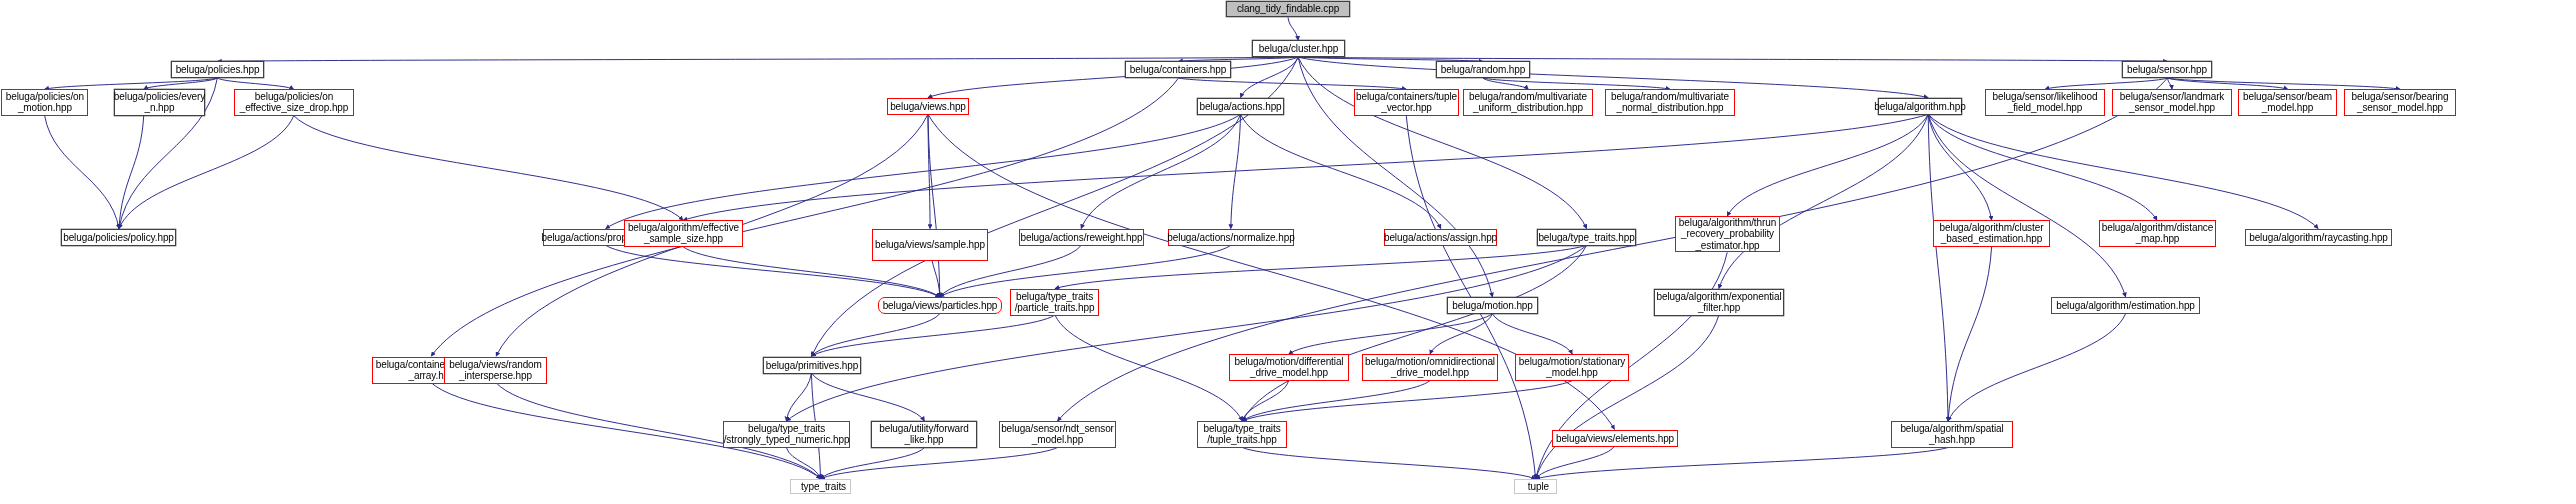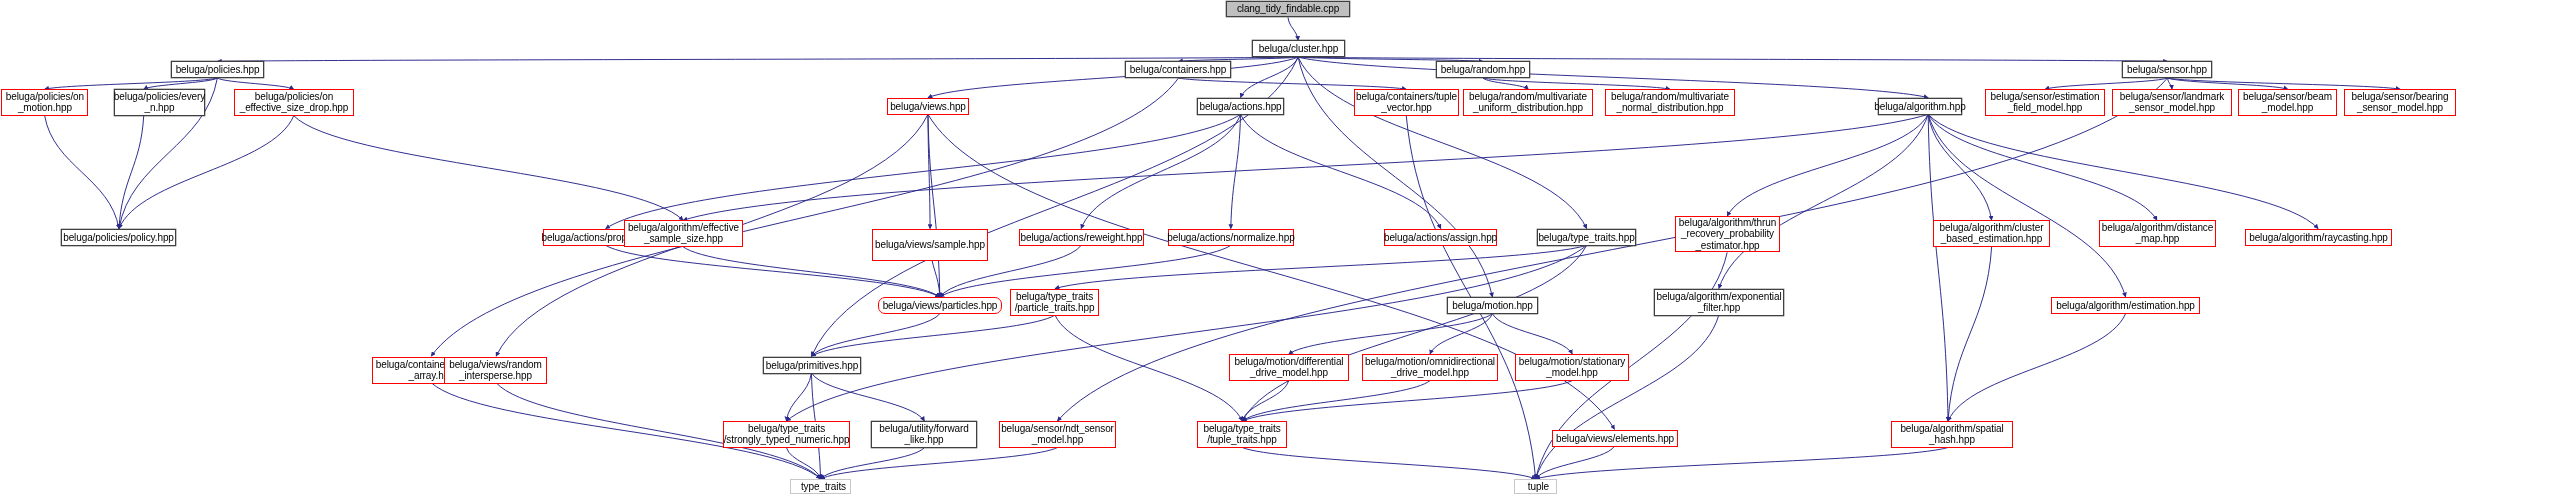--- a/index.html
+++ b/index.html
@@ -160,21 +160,21 @@
 _effective_size_drop.hpp</div>
       <div class="node red" style="left: 887px; top: 98px; width: 82px; height: 16.7px;">beluga/views.hpp</div>
       <div class="node black" style="left: 1197px; top: 98px; width: 87px; height: 16.7px;">beluga/actions.hpp</div>
       <div class="node red" style="left: 1354px; top: 89px; width: 105px; height: 26.5px;">beluga/containers/tuple
 _vector.hpp</div>
       <div class="node red" style="left: 1463px; top: 89px; width: 130px; height: 26.5px;">beluga/random/multivariate
 _uniform_distribution.hpp</div>
       <div class="node red" style="left: 1605px; top: 89px; width: 130px; height: 26.5px;">beluga/random/multivariate
 _normal_distribution.hpp</div>
       <div class="node black" style="left: 1878px; top: 98px; width: 84px; height: 16.7px;">beluga/algorithm.hpp</div>
-      <div class="node red" style="left: 1985px; top: 89px; width: 120px; height: 26.5px;">beluga/sensor/estimation
+      <div class="node red" style="left: 1985px; top: 89px; width: 120px; height: 26.5px;">beluga/sensor/likelihood
 _field_model.hpp</div>
       <div class="node red" style="left: 2112px; top: 89px; width: 120px; height: 26.5px;">beluga/sensor/landmark
 _sensor_model.hpp</div>
       <div class="node red" style="left: 2238px; top: 89px; width: 99px; height: 26.5px;">beluga/sensor/beam
 _model.hpp</div>
       <div class="node red" style="left: 2344px; top: 89px; width: 112px; height: 26.5px;">beluga/sensor/bearing
 _sensor_model.hpp</div>
       <div class="node black" style="left: 61px; top: 229px; width: 115px; height: 16.7px;">beluga/policies/policy.hpp</div>
       <div class="node red" style="left: 543px; top: 229px; width: 126px; height: 16.7px;">beluga/actions/propagate.hpp</div>
       <div class="node red" style="left: 624px; top: 220px; width: 119px; height: 26.5px;">beluga/algorithm/effective

